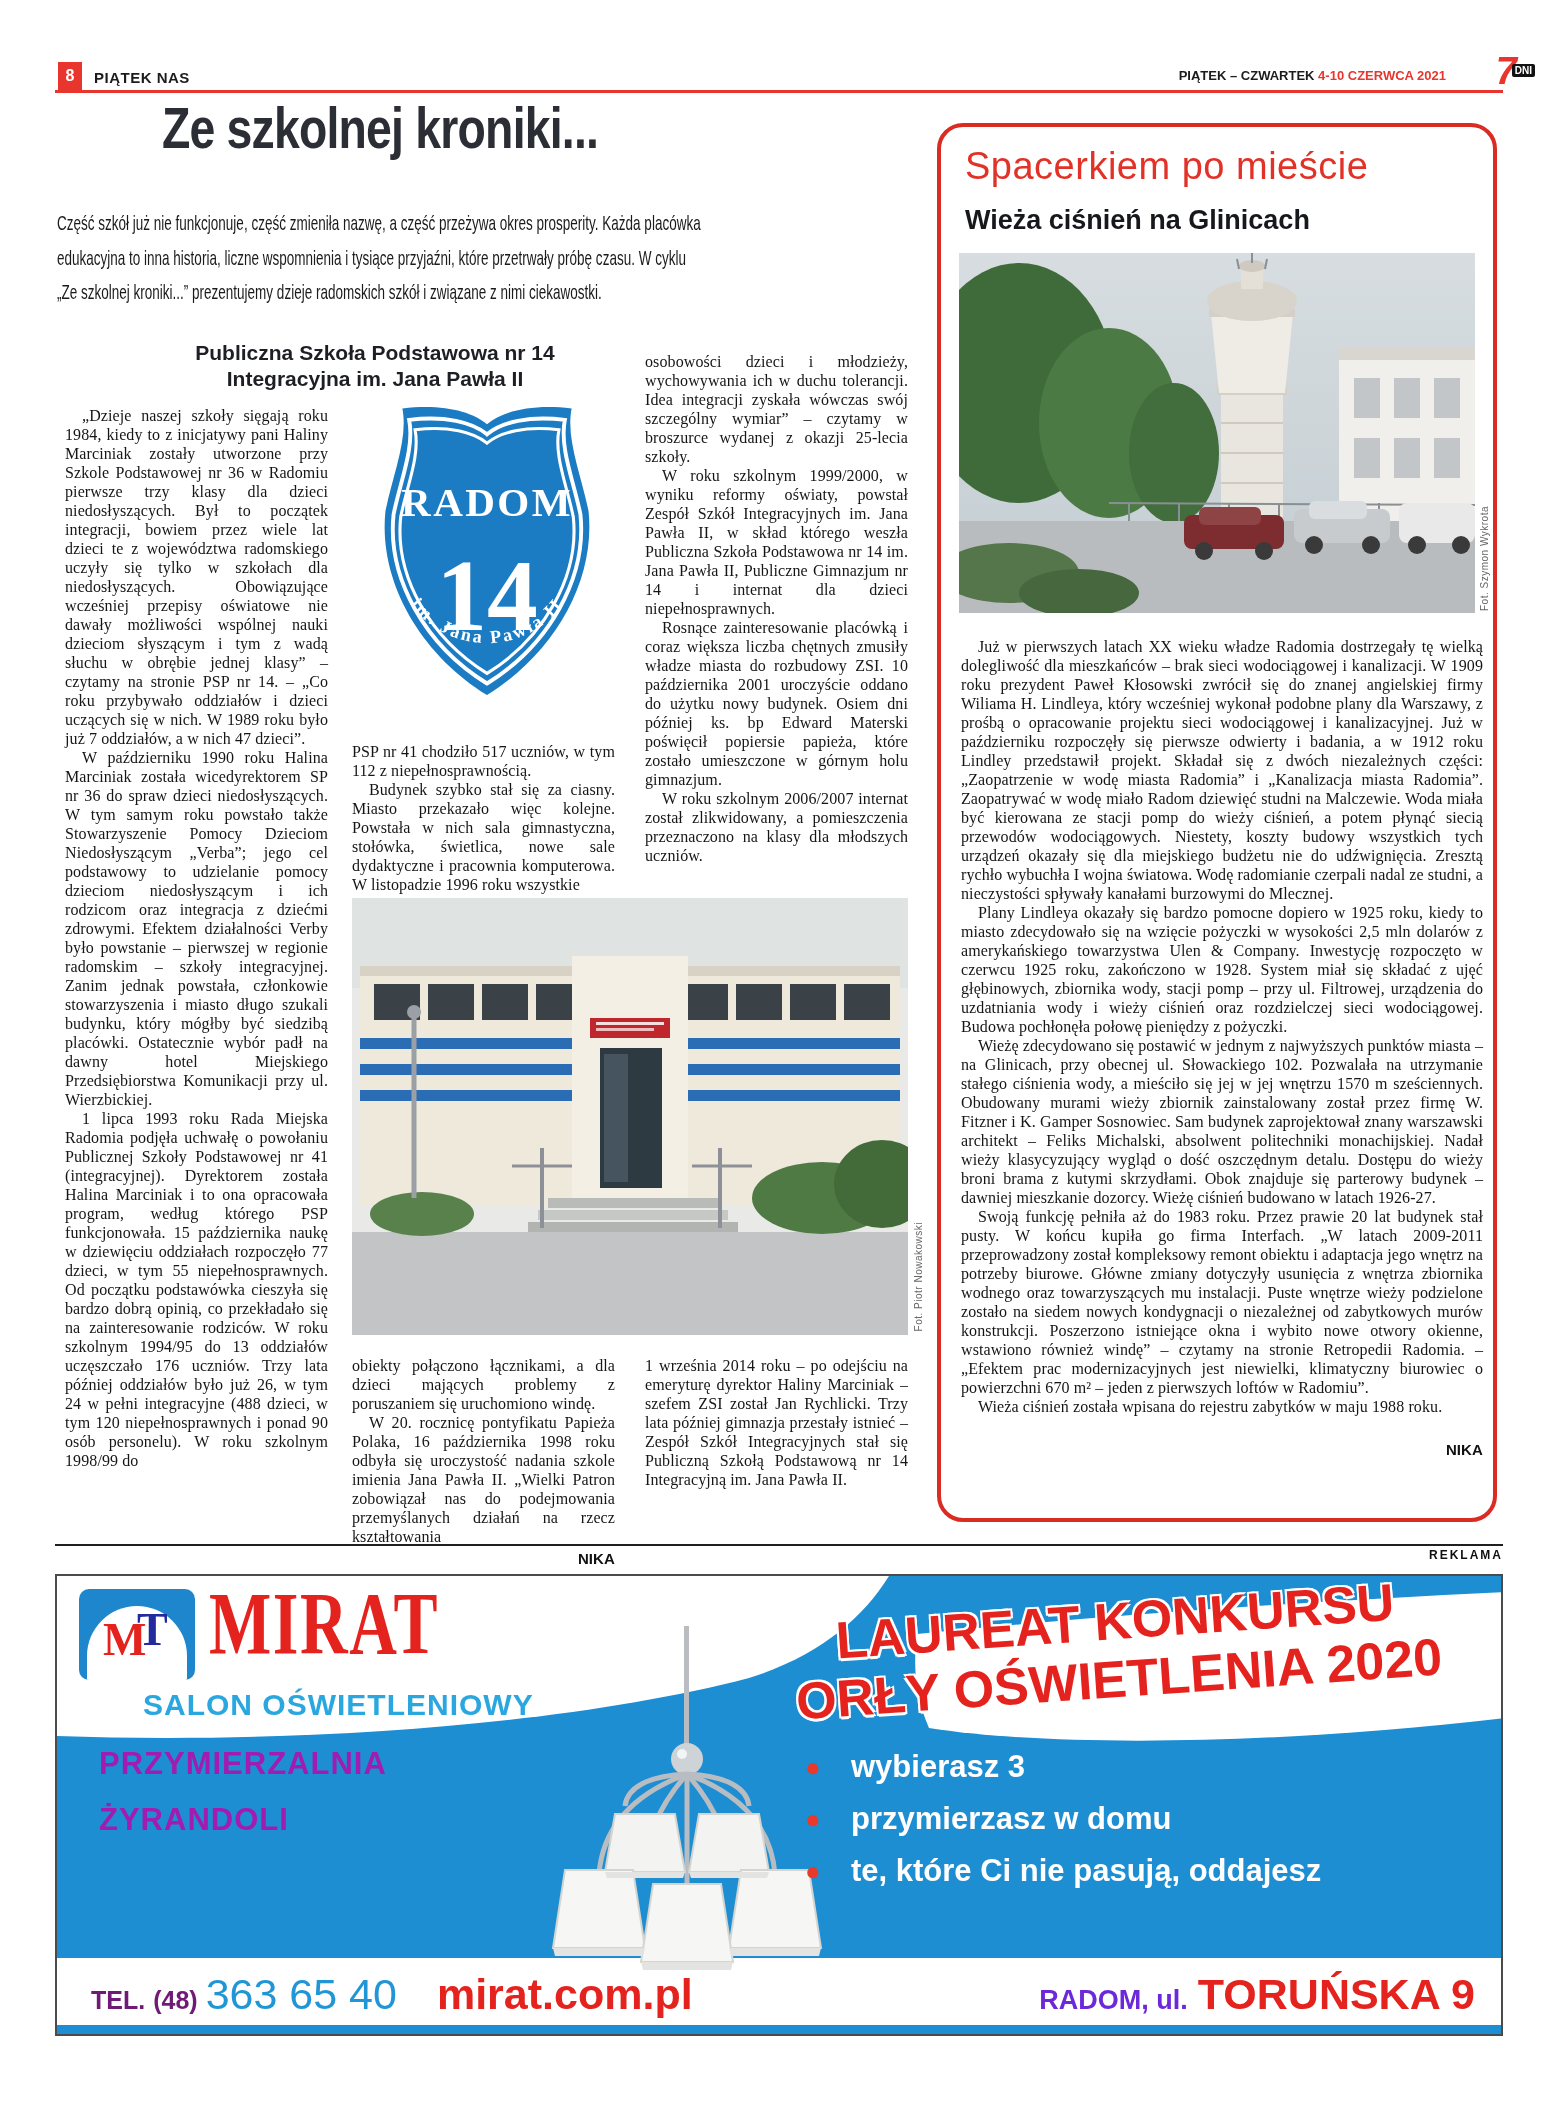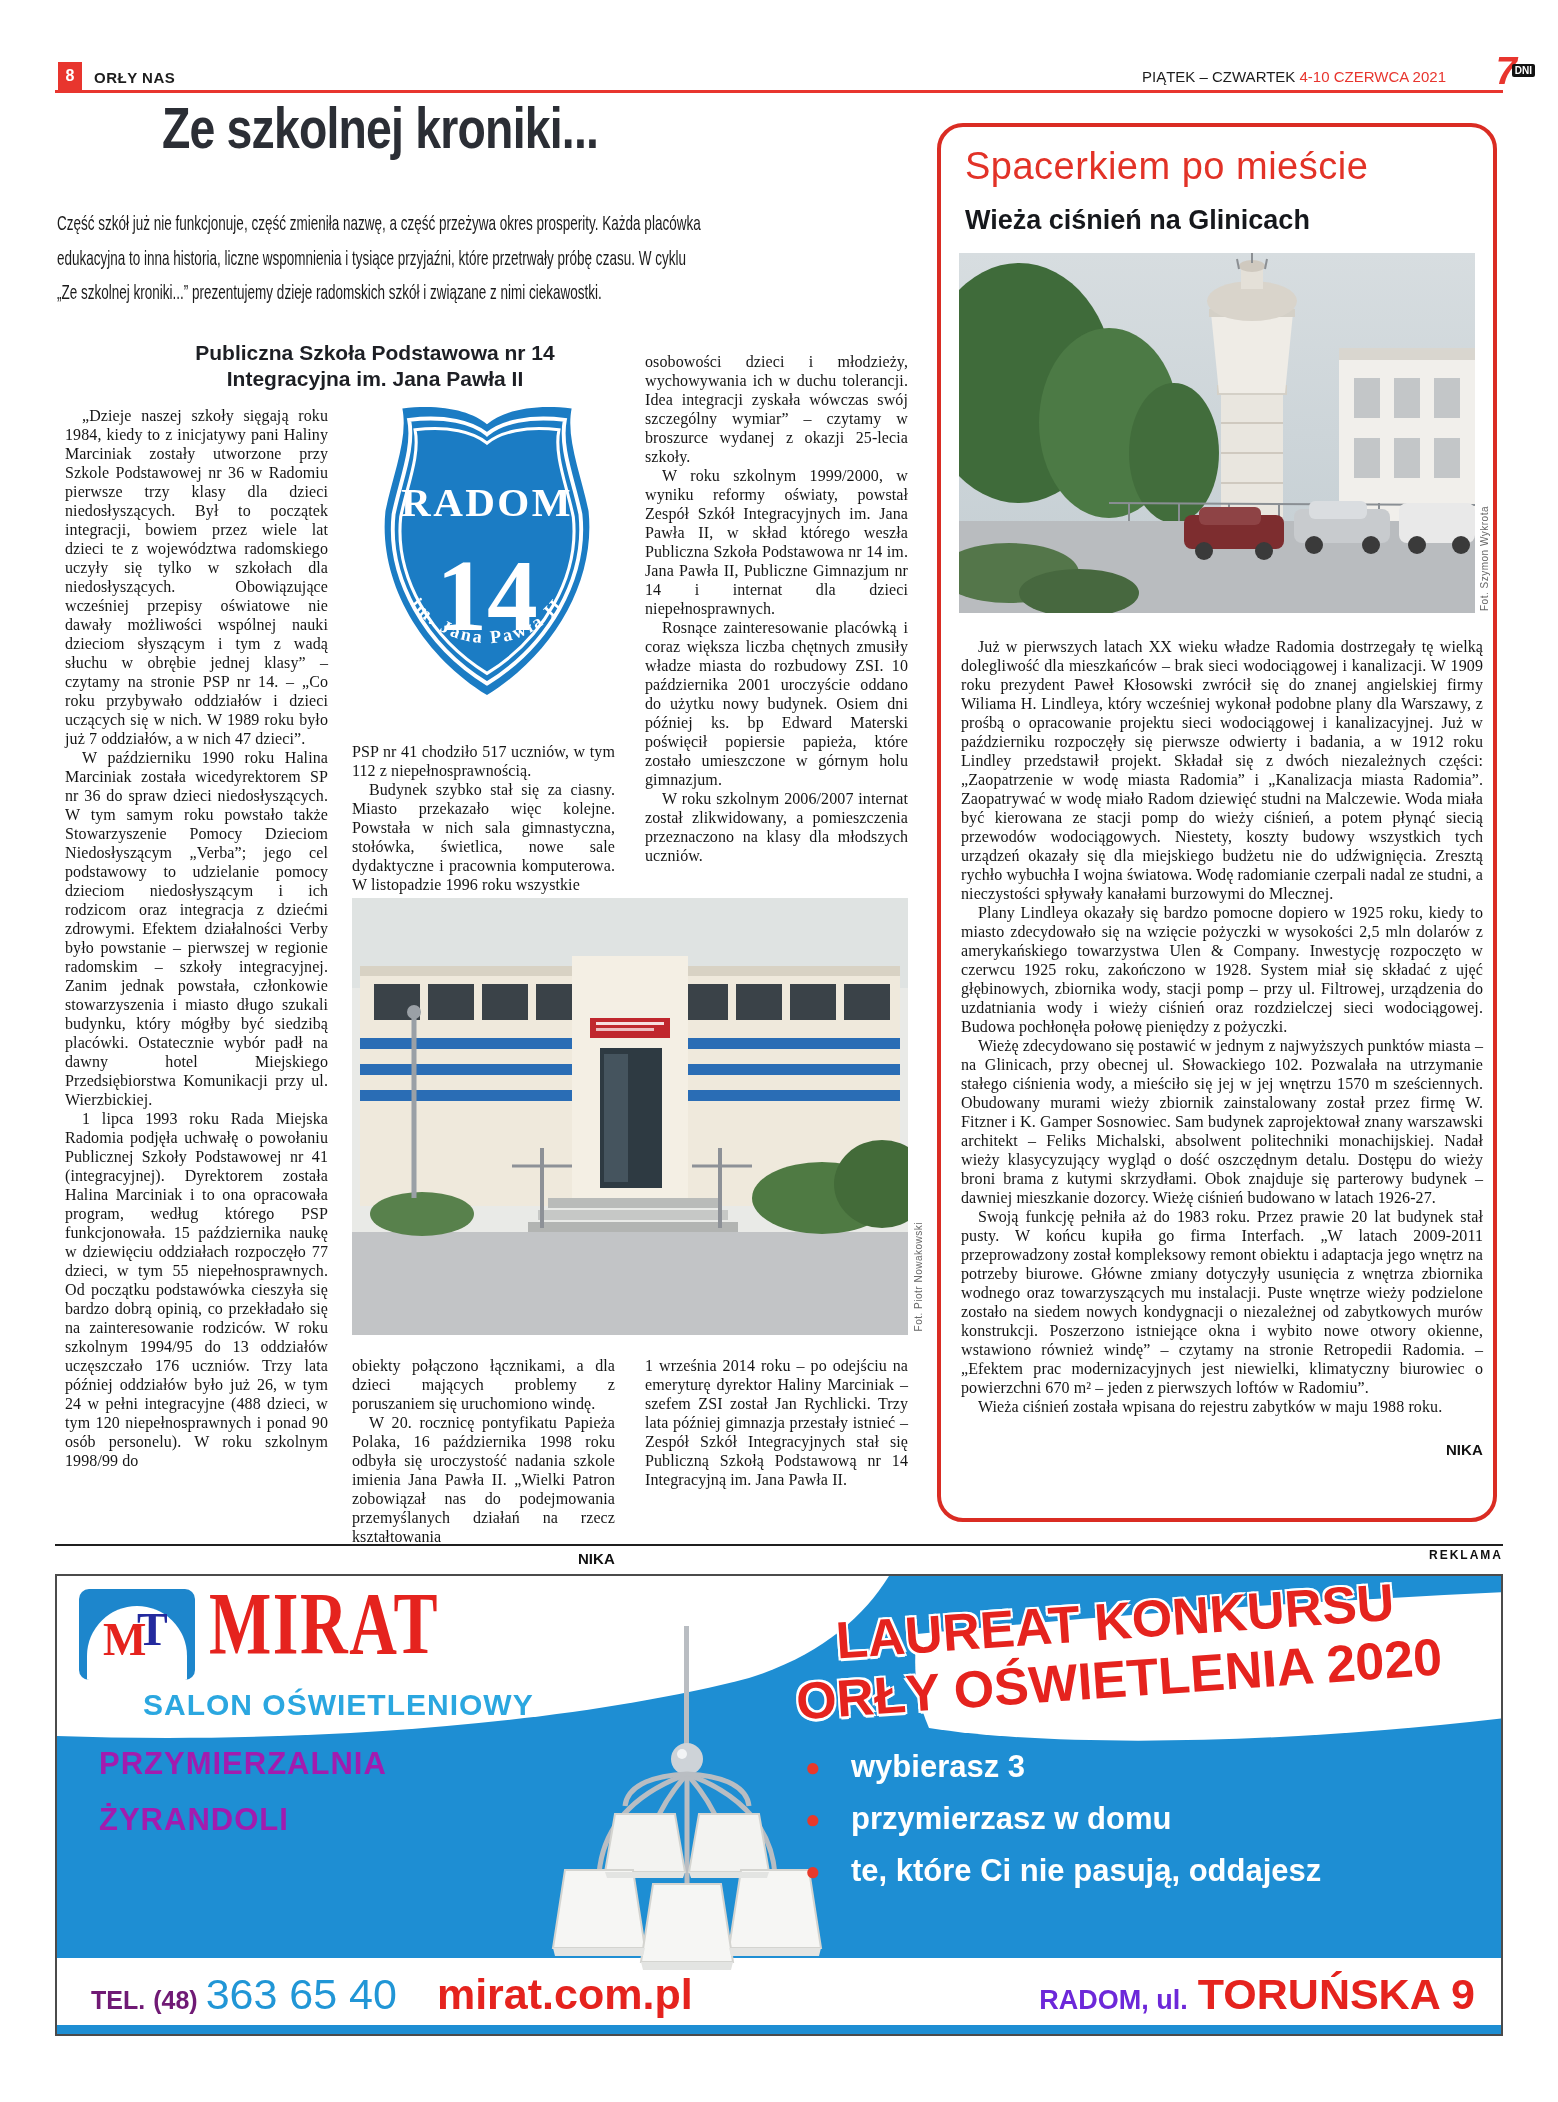--- a/index.html
+++ b/index.html
@@ -4,21 +4,21 @@
 <style>
   html,body{margin:0;padding:0;background:#fff;}
   .page{position:relative;width:1558px;height:2102px;background:#fff;overflow:hidden;
         font-family:"Liberation Sans",sans-serif;}
   .abs{position:absolute;}
 
   
   .pagenum{background:#e8352e;color:#fff;font-weight:700;font-size:16px;
            width:24px;height:28px;display:flex;align-items:center;justify-content:center;}
   .section-label{font-size:15px;font-weight:700;color:#1c1c1c;letter-spacing:.5px;}
-  .issue-date{font-size:15px;font-weight:400;color:#1c1c1c;white-space:nowrap;}
+  .issue-date{font-size:13px;font-weight:700;color:#1c1c1c;white-space:nowrap;}
   .issue-date .red{color:#e8352e;}
   .red-rule{background:#e8352e;height:3px;}
   .logo7{font-size:38px;font-weight:800;font-style:italic;color:#e8352e;line-height:30px;}
   .logo-dni{background:#121212;color:#fff;font-size:10px;font-weight:700;
             padding:1px 3px;border-radius:2px;position:relative;top:-10px;left:-5px;}
 
   
   .main-title{font-size:58px;font-weight:700;color:#2b2e35;letter-spacing:-1px;
               white-space:nowrap;text-align:center;width:640px;
               transform:scaleX(.8);transform-origin:50% 0;}
@@ -67,21 +67,21 @@
   .strip .b-big{color:#2196d6;font-weight:400;font-size:43px;margin-left:8px;}
   .strip .r-big{color:#e5231e;font-weight:700;font-size:43px;}
   .strip .r-md{color:#6d28d9;font-weight:700;font-size:27px;}
 </style>
 </head>
 <body>
 
 <div class="page">
 
   <div class="abs pagenum" style="left:58px;top:62px;">8</div>
-  <div class="abs section-label" style="left:94px;top:69px;">ORŁY NAS</div>
+  <div class="abs section-label" style="left:94px;top:69px;">PIĄTEK NAS</div>
   <div class="abs issue-date" style="right:112px;top:68px;">
     <span>PIĄTEK – CZWARTEK </span><span class="red">4-10 CZERWCA 2021</span>
   </div>
   <div class="abs" style="right:18px;top:56px;">
     <span class="logo7">7</span><span class="logo-dni">DNI</span>
   </div>
   <div class="abs red-rule" style="left:55px;top:90px;width:1448px;"></div>
 
   <div class="abs main-title" style="left:60px;top:94px;">Ze szkolnej kroniki...</div>
 

